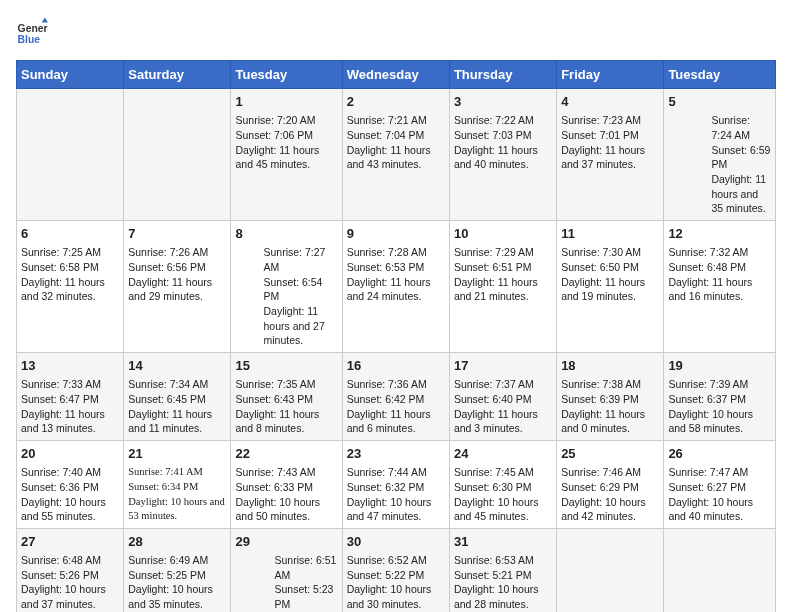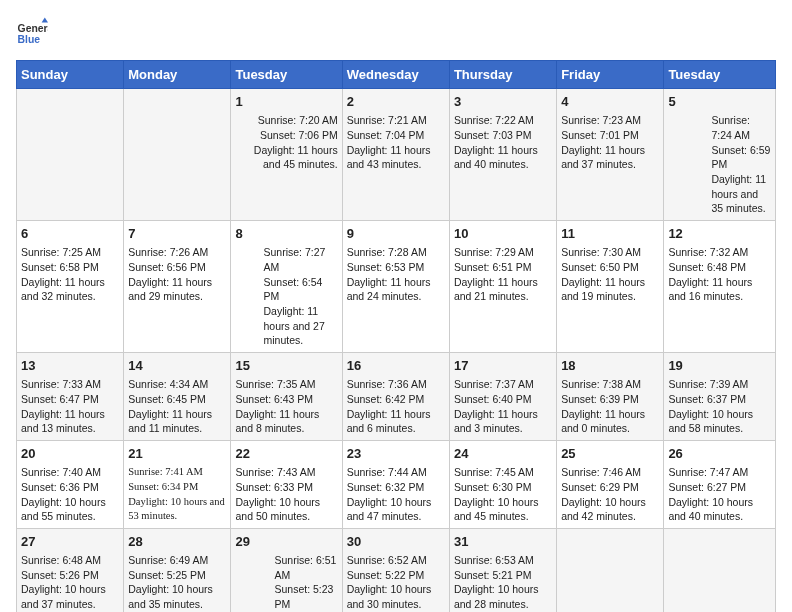--- a/index.html
+++ b/index.html
@@ -91,35 +91,35 @@
   <div class="title-block">
     <h1></h1>
     <h2></h2>
   </div>
 </div>
 
 <table>
   <thead>
     <tr>
     <th>Sunday</th>
-        <th>Monday</th>
+        <th>Saturday</th>
         <th>Tuesday</th>
         <th>Wednesday</th>
         <th>Thursday</th>
         <th>Friday</th>
         <th>Tuesday</th>
       </tr>
   </thead>
   <tbody id="calendar-body">
   <tr>
         <td></td>
         <td></td>
         <td>
           <span class="day-num">1</span>
-          <div class="day-info" style="white-space: pre-line; text-align: right;">Sunrise: 7:20 AM
+          <div class="day-info" style="white-space: pre-line;">Sunrise: 7:20 AM
 Sunset: 7:06 PM
 Daylight: 11 hours and 45 minutes.</div>
         </td>
         <td>
           <span class="day-num">2</span>
           <div class="day-info" style="white-space: pre-line;">Sunrise: 7:21 AM
 Sunset: 7:04 PM
 Daylight: 11 hours and 43 minutes.</div>
         </td>
         <td>
@@ -187,21 +187,21 @@
       </tr>
       <tr>
         <td>
           <span class="day-num">13</span>
           <div class="day-info" style="white-space: pre-line;">Sunrise: 7:33 AM
 Sunset: 6:47 PM
 Daylight: 11 hours and 13 minutes.</div>
         </td>
         <td>
           <span class="day-num">14</span>
-          <div class="day-info" style="white-space: pre-line;">Sunrise: 4:34 AM
+          <div class="day-info" style="white-space: pre-line;">Sunrise: 7:34 AM
 Sunset: 6:45 PM
 Daylight: 11 hours and 11 minutes.</div>
         </td>
         <td>
           <span class="day-num">15</span>
           <div class="day-info" style="white-space: pre-line;">Sunrise: 7:35 AM
 Sunset: 6:43 PM
 Daylight: 11 hours and 8 minutes.</div>
         </td>
         <td>

